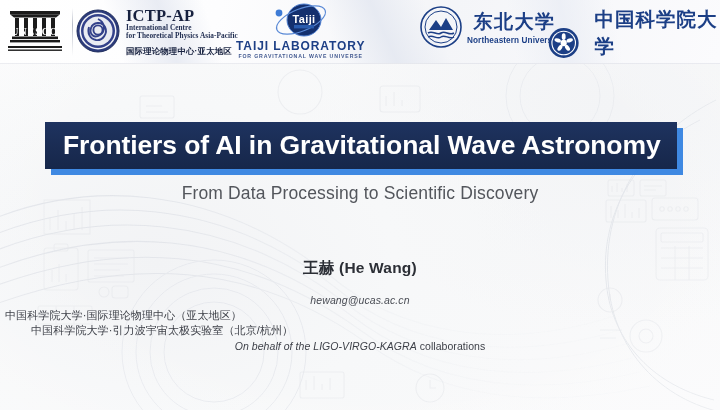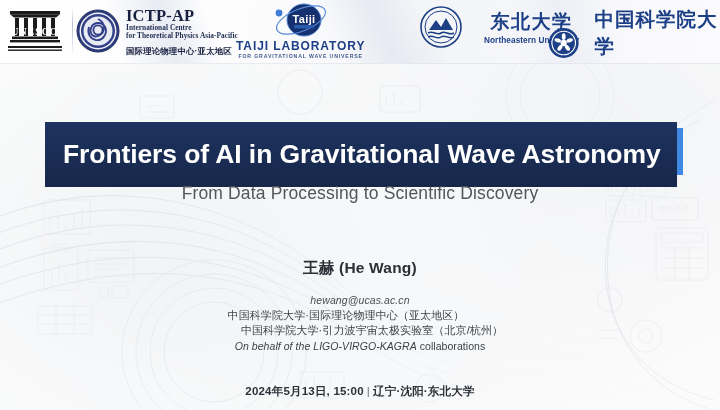--- a/index.html
+++ b/index.html
@@ -114,21 +114,21 @@
     margin-top: 1px;
   }
   .taiji-sub {
     font-size: 5.2px;
     font-weight: 700;
     color: #41588f;
     letter-spacing: .85px;
   }
 
   
-  .logo-neu { left: 420px; top: 6px; gap: 22px; }
+  .logo-neu { left: 420px; top: 6px; gap: 5px; }
   .neu-text { display: flex; flex-direction: column; align-items: center; }
   .neu-cn {
     font-size: 19px;
     font-weight: 700;
     color: #1c3f86;
     letter-spacing: 1.5px;
     font-family: "Liberation Serif", "DejaVu Serif", serif;
   }
   .neu-en {
     font-size: 8.2px;
@@ -160,21 +160,21 @@
   .title-shadow {
     position: absolute;
     left: 51px; top: 128px;
     width: 632px; height: 47px;
     background: #2f7fe0;
     opacity: .92;
   }
   .title-banner {
     position: absolute;
     left: 45px; top: 122px;
-    width: 632px; height: 65px;
+    width: 632px; height: 47px;
     background: linear-gradient(180deg, #1e3360 0%, #1a2c53 55%, #16274a 100%);
     display: flex;
     align-items: center;
     padding-left: 18px;
     box-sizing: border-box;
   }
   .title-text {
     color: #ffffff;
     font-size: 26.5px;
     font-weight: 700;
@@ -210,23 +210,22 @@
     left: 0; top: 294px;
     width: 720px;
     text-align: center;
     font-size: 10.5px;
     font-style: italic;
     color: #4a4d55;
     letter-spacing: .1px;
   }
   .affil {
     position: absolute;
-    left: 14px;
+    left: 5px;
     width: 664px;
-    text-align: center;
     font-size: 11px;
     color: #3c3f47;
     letter-spacing: .1px;
   }
   .affil-1 { top: 308px; }
   .affil-2 { top: 323px; padding-left: 26px; }
   .behalf {
     position: absolute;
     left: 0; top: 340px;
     width: 720px;
@@ -450,15 +449,14 @@
   </div>
 
   <div class="subtitle">From Data Processing to Scientific Discovery</div>
 
   <div class="speaker-name">王赫 (He Wang)</div>
   <div class="email">hewang@ucas.ac.cn</div>
   <div class="affil affil-1">中国科学院大学·国际理论物理中心（亚太地区）</div>
   <div class="affil affil-2">中国科学院大学·引力波宇宙太极实验室（北京/杭州）</div>
   <div class="behalf"><i>On behalf of the LIGO-VIRGO-KAGRA</i><span> collaborations</span></div>
 
-  <div class="footer-line"><span>2024年5月13日, 15:00</span><span class="sep">|</span><span>辽宁·沈阳·东北大学</span></div>
 
 </div>
 
 </body></html>

